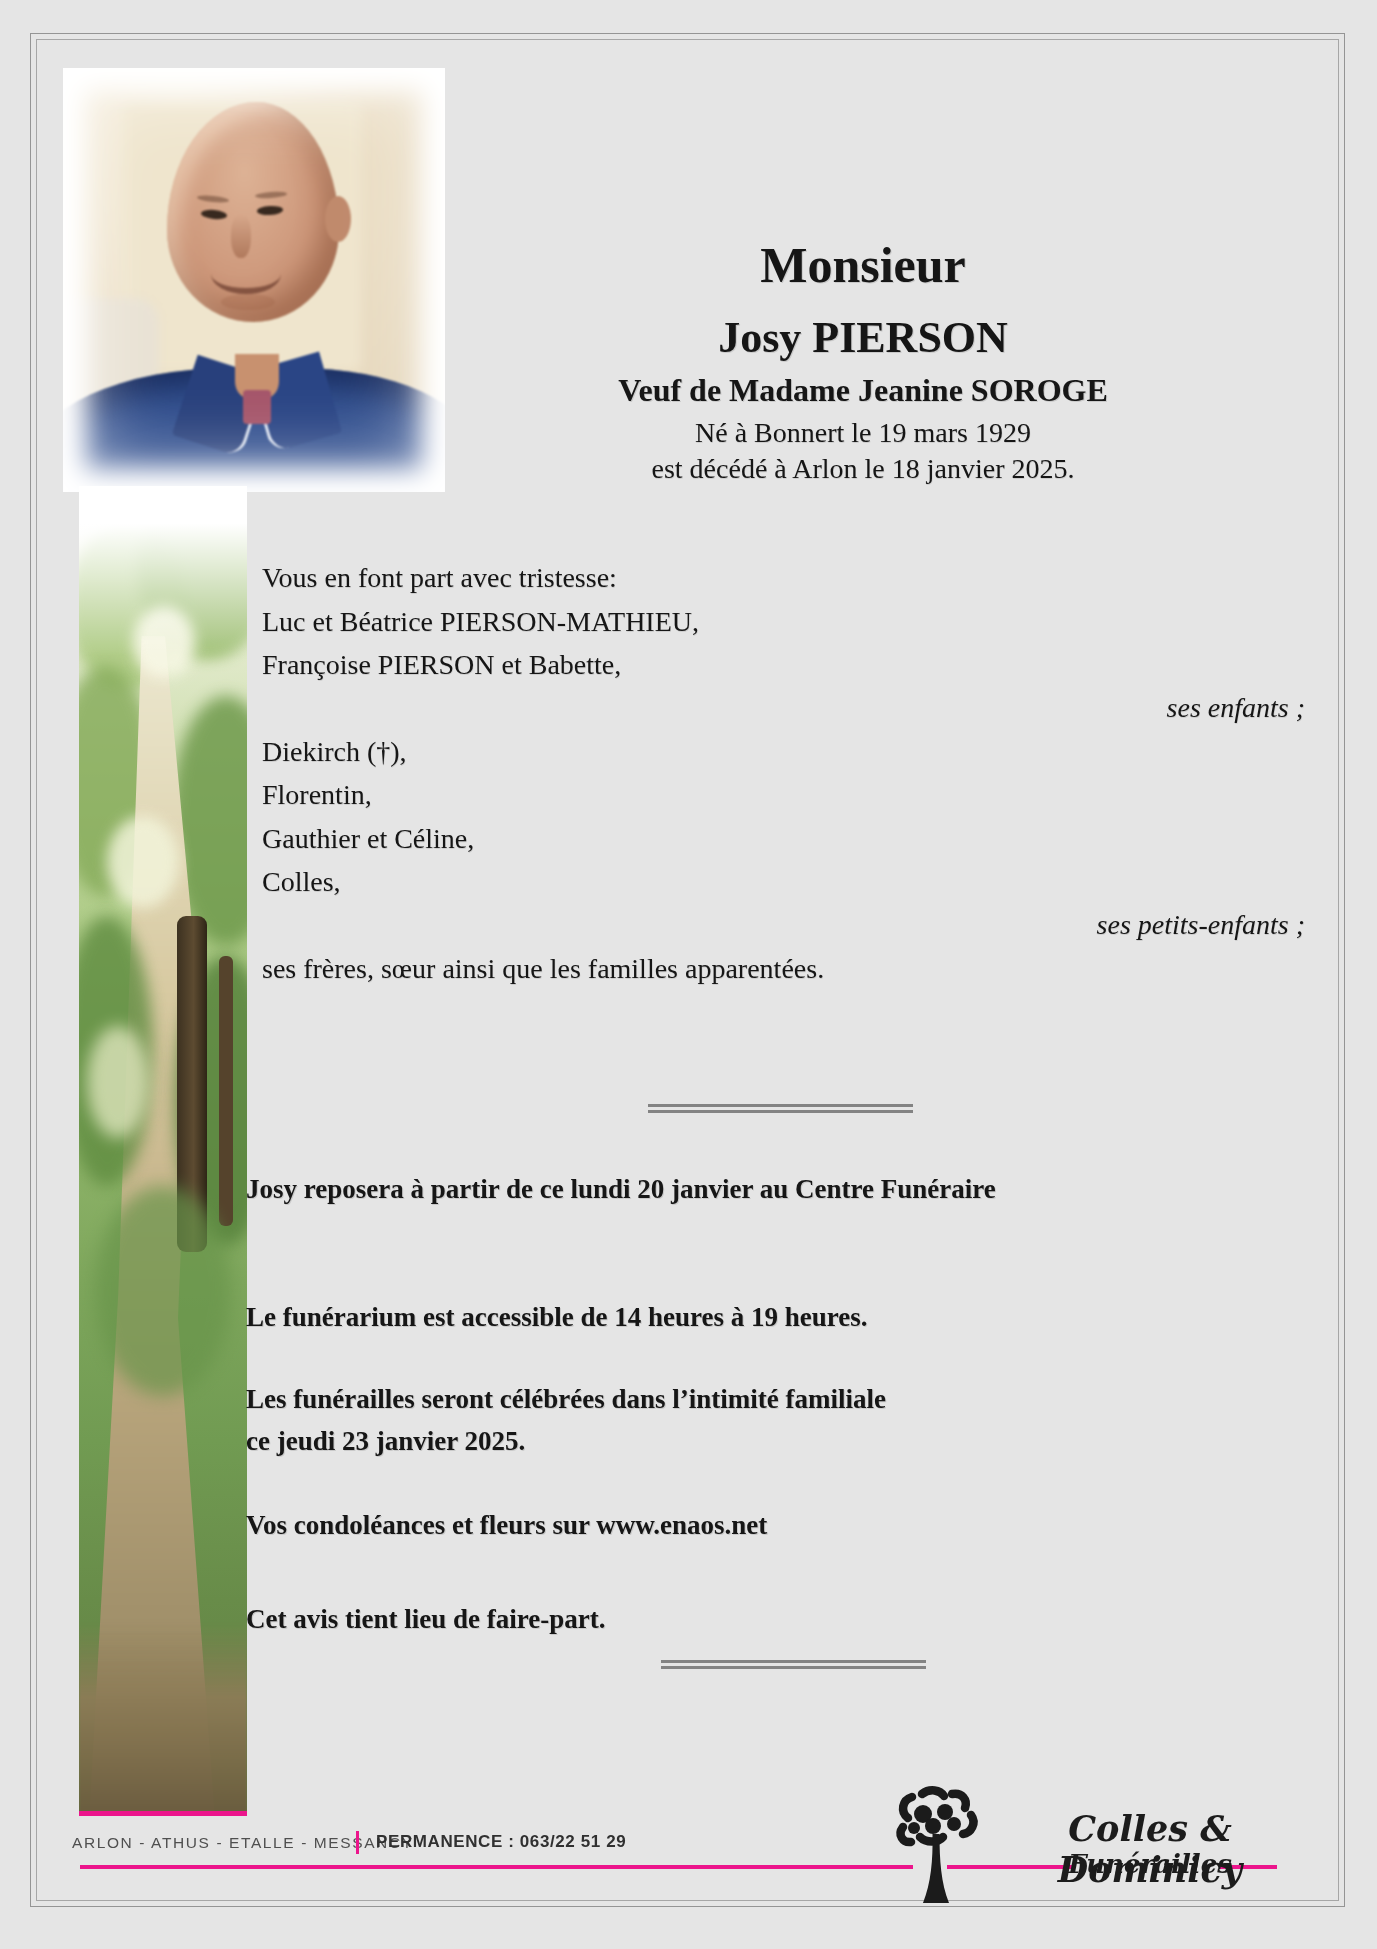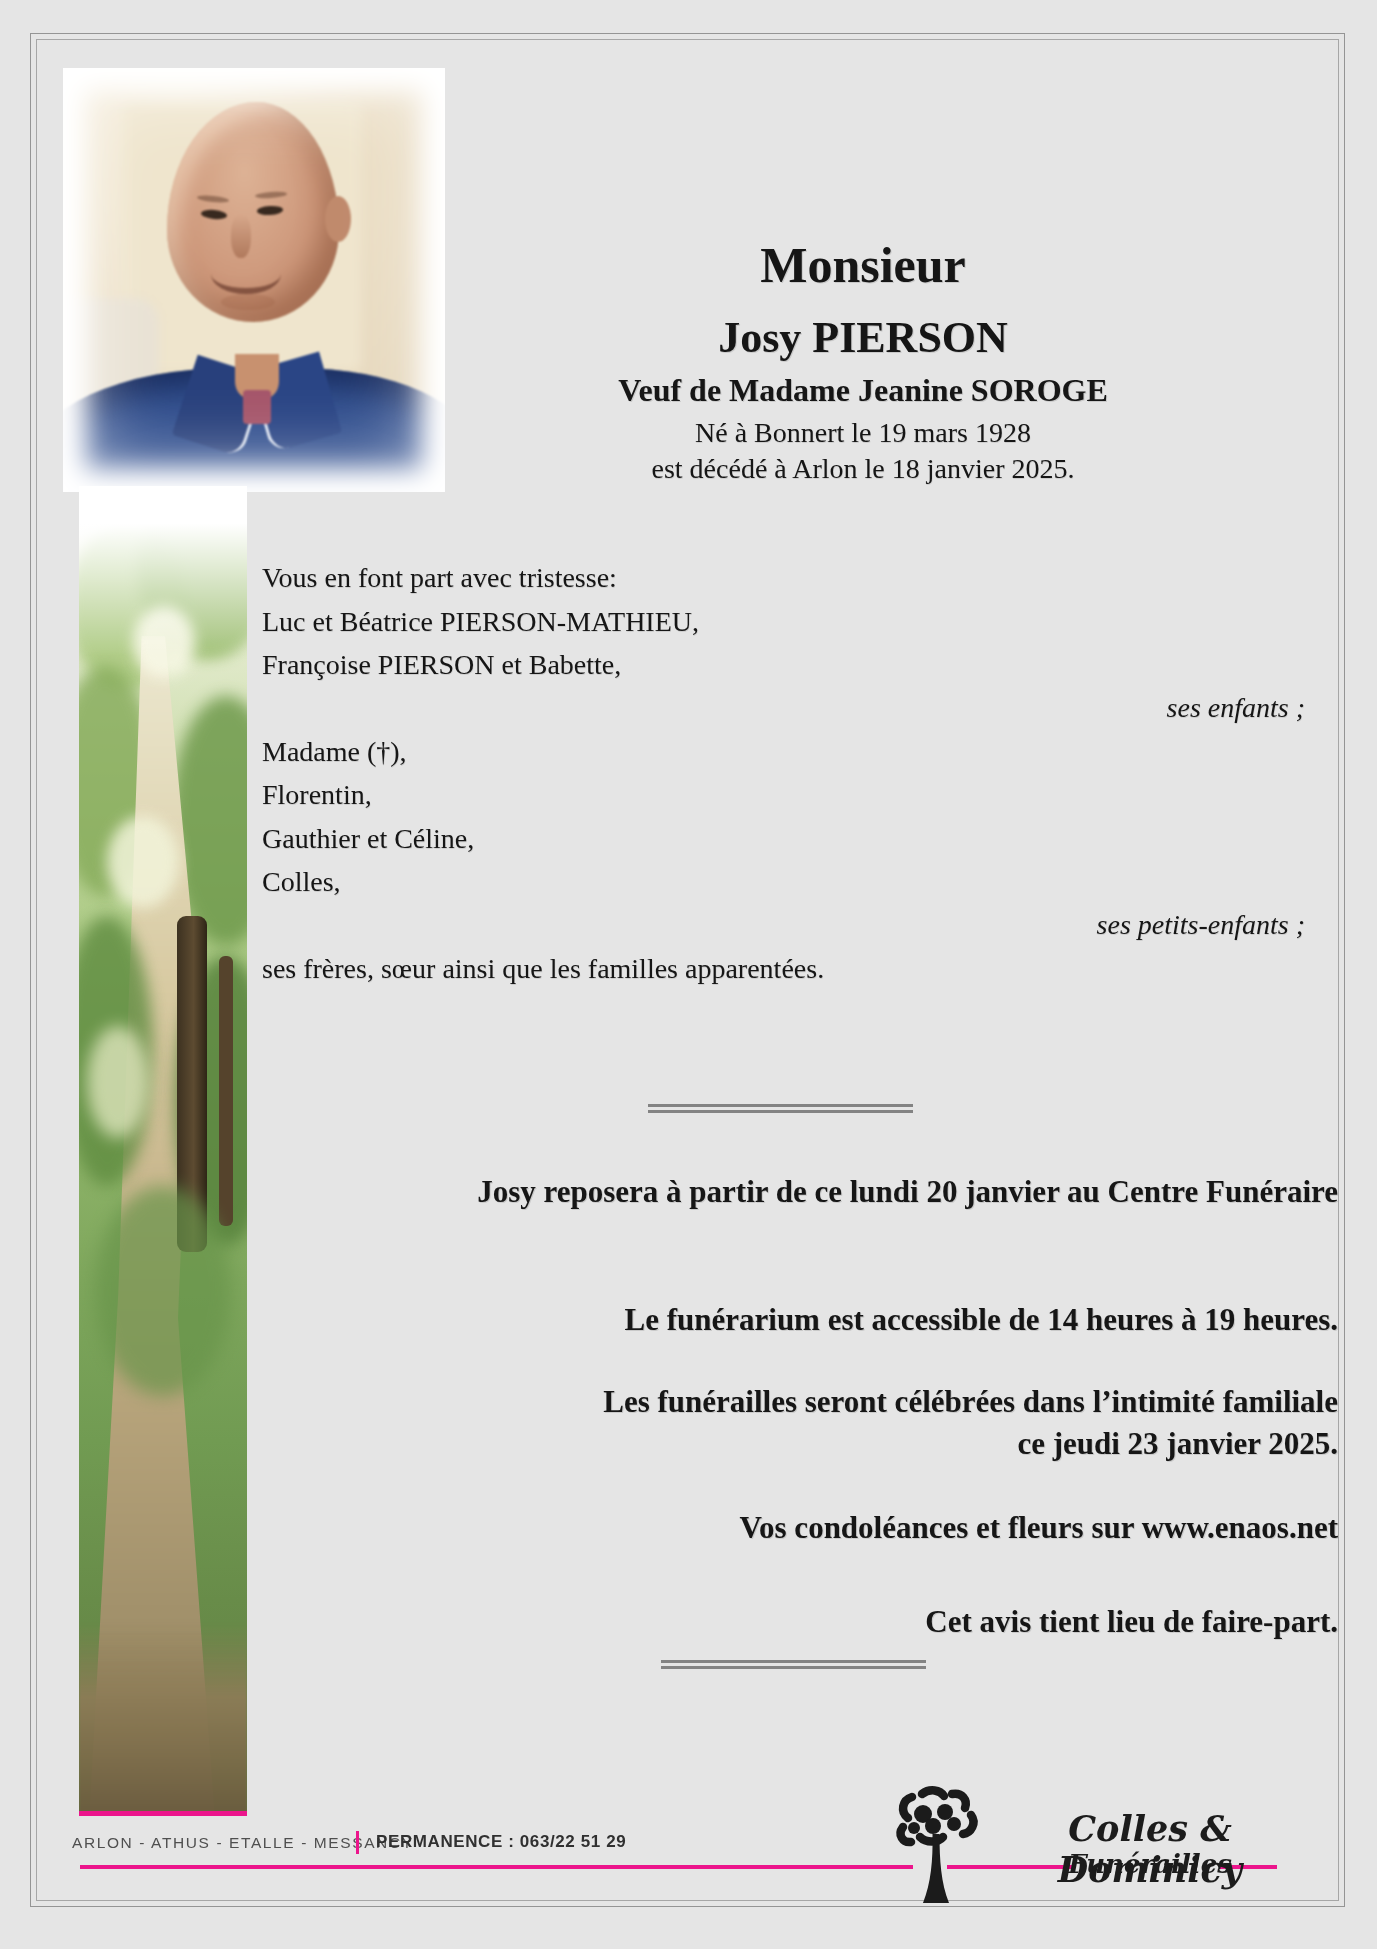--- a/index.html
+++ b/index.html
@@ -70,21 +70,21 @@
   .h-civility{top:236px;font-size:50px;}
   .h-name{top:312px;font-size:44px;}
   .h-widow{top:372px;font-size:32px;}
   .h-sub{left:400px;width:926px;text-align:center;font-size:28px;text-shadow:.5px .5px 0 rgba(150,150,150,.3);}
   .h-birth{top:417px;}
   .h-death{top:453px;}
 
   .fam{left:262px;width:1043px;font-size:28px;line-height:44px;text-shadow:.5px .5px 0 rgba(150,150,150,.3);}
   .fam-label{font-style:italic;text-align:right;}
 
-  .ann{left:246px;width:1092px;text-align:right;font-weight:bold;font-size:31px;
+  .ann{left:246px;width:1092px;text-align:left;font-weight:bold;font-size:27px;
        text-shadow:1px 1px 0 rgba(150,150,150,.35);}
 
   .divider{width:265px;height:3px;background:#838383;}
   .divider .line2{position:absolute;left:0;top:6px;width:265px;height:3px;background:#838383;}
 
   
   .photo-accent{left:79px;top:1811px;width:168px;height:5px;background:#ec158c;}
   .foot-sans{font-family:"Liberation Sans","DejaVu Sans",sans-serif;}
   .f-cities{left:72px;top:1834px;font-size:15.5px;letter-spacing:1.6px;color:#4f4f4f;}
   .f-sep{left:356px;top:1831px;width:3px;height:23px;background:#ec158c;}
@@ -145,28 +145,28 @@
     <div class="f-light1"></div>
     <div class="f-light2"></div>
     <div class="f-light3"></div>
     <div class="f-dirt"></div>
     <div class="f-topfade"></div>
   </div>
 
   <div class="abs hdr h-civility">Monsieur</div>
   <div class="abs hdr h-name">Josy PIERSON</div>
   <div class="abs hdr h-widow">Veuf de Madame Jeanine SOROGE</div>
-  <div class="abs h-sub h-birth">Né à Bonnert le 19 mars 1928</div>
+  <div class="abs h-sub h-birth">Né à Bonnert le 19 mars 1929</div>
   <div class="abs h-sub h-death">est décédé à Arlon le 18 janvier 2025.</div>
 
   <div class="abs fam" style="top:556px;">Vous en font part avec tristesse:</div>
   <div class="abs fam" style="top:600px;">Luc et Béatrice PIERSON-MATHIEU,</div>
   <div class="abs fam" style="top:643px;">Françoise PIERSON et Babette,</div>
   <div class="abs fam fam-label" style="top:686px;">ses enfants ;</div>
-  <div class="abs fam" style="top:730px;">Madame (†),</div>
+  <div class="abs fam" style="top:730px;">Diekirch (†),</div>
   <div class="abs fam" style="top:773px;">Florentin,</div>
   <div class="abs fam" style="top:817px;">Gauthier et Céline,</div>
   <div class="abs fam" style="top:860px;">Colles,</div>
   <div class="abs fam fam-label" style="top:903px;">ses petits-enfants ;</div>
   <div class="abs fam" style="top:947px;">ses frères, sœur ainsi que les familles apparentées.</div>
 
   <div class="abs divider" style="left:648px;top:1104px;">
     <div class="line2"></div>
   </div>
 

